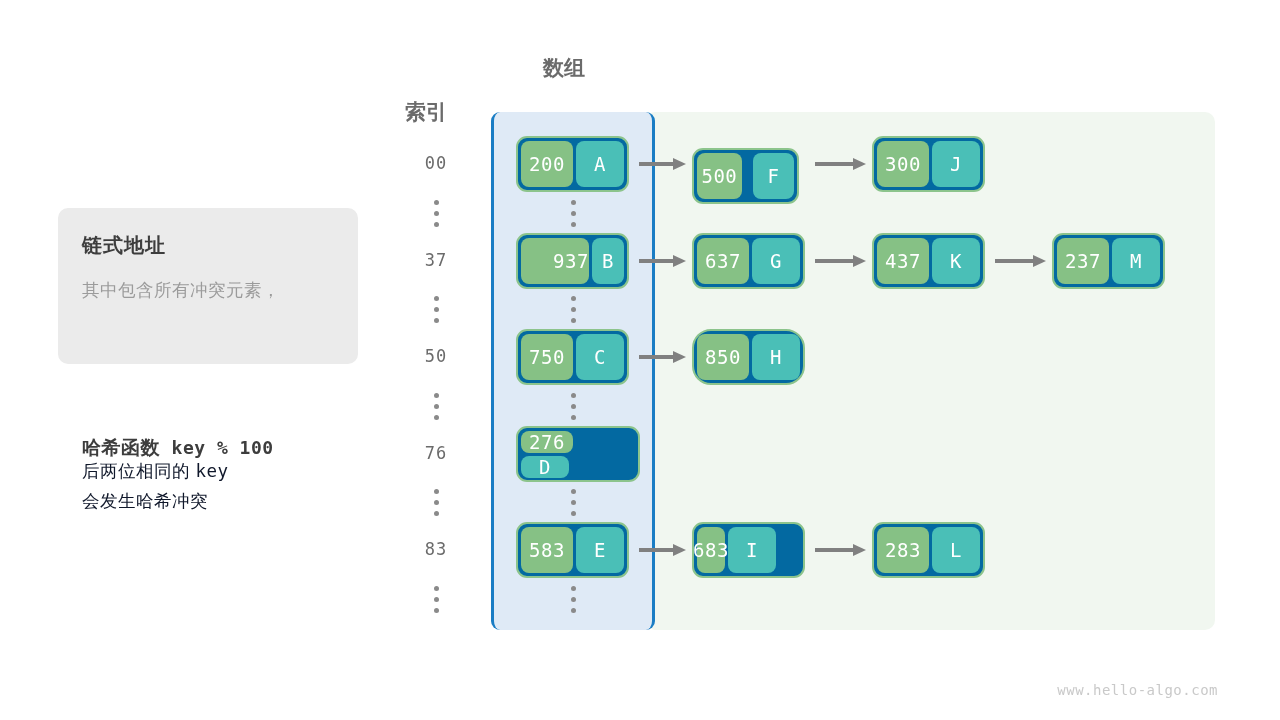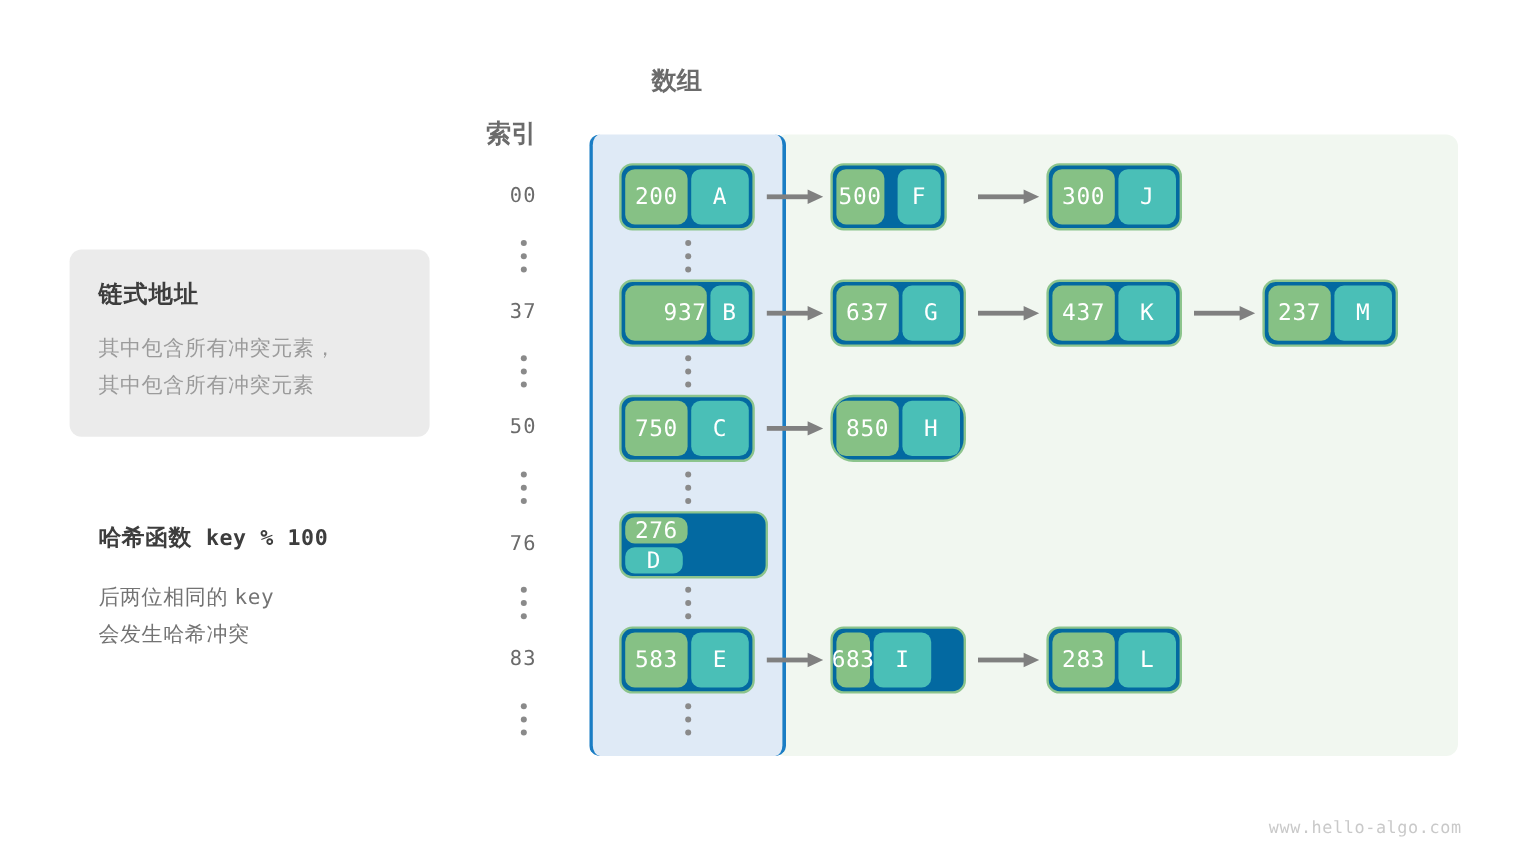--- a/index.html
+++ b/index.html
@@ -79,23 +79,23 @@
     letter-spacing: 0.5px;
   }
   #hash-title .mono {
     font-family: "DejaVu Sans Mono", "Liberation Mono", monospace;
     font-weight: bold;
     font-size: 18px;
   }
   #hash-body {
     position: absolute;
     left: 82px;
-    top: 482px;
+    top: 456px;
     font-size: 17.5px;
-    color: #737373;
+    color: #0f172a;
     line-height: 30px;
     letter-spacing: 0.5px;
   }
   #hash-body .mono {
     font-family: "DejaVu Sans Mono", "Liberation Mono", monospace;
   }
 
   
   #list-panel {
     position: absolute;
@@ -210,41 +210,40 @@
 
 <div id="header-row">
   <div class="hdr" id="hdr-index">索引</div>
   <div class="hdr" id="hdr-array">数组</div>
 </div>
 
 <div id="info-card"></div>
 <div id="info-title">链式地址</div>
 <div id="info-body">
   <div>其中包含所有冲突元素，</div>
-  <div>其中包含所有冲突元素</div>
 </div>
 
 <div id="hash-title">
   <span>哈希函数</span>&nbsp;&nbsp;<span class="mono">key % 100</span>
 </div>
 <div id="hash-body">
   <div><span>后两位相同的</span>&nbsp;<span class="mono">key</span></div>
   <div>会发生哈希冲突</div>
 </div>
 
 <div id="list-panel"></div>
 <div id="array-panel"></div>
 
 <div id="diagram-layer">
     <div class="index-label" style="top: 153px;">00</div>
     <div class="node" style="left: 516px; top: 136px; width: 113px;">
       <div class="cell key" style="width: 52px;">200</div>
       <div class="cell val" style="width: 48px;">A</div>
     </div>
-    <div class="node" style="left: 692px; top: 136px; width: 97px; gap: 11px;">
+    <div class="node" style="left: 692px; top: 148px; width: 107px; gap: 11px;">
       <div class="cell key" style="width: 52px;">500</div>
       <div class="cell val" style="width: 48px;">F</div>
     </div>
     <div class="arrow" style="left: 639px; top: 158px; width: 47px;">
       <div class="shaft" style="width: 35px;"></div>
       <div class="head"></div>
     </div>
     <div class="node" style="left: 872px; top: 136px; width: 113px; justify-content: center;">
       <div class="cell key" style="width: 52px;">300</div>
       <div class="cell val" style="width: 48px;">J</div>

